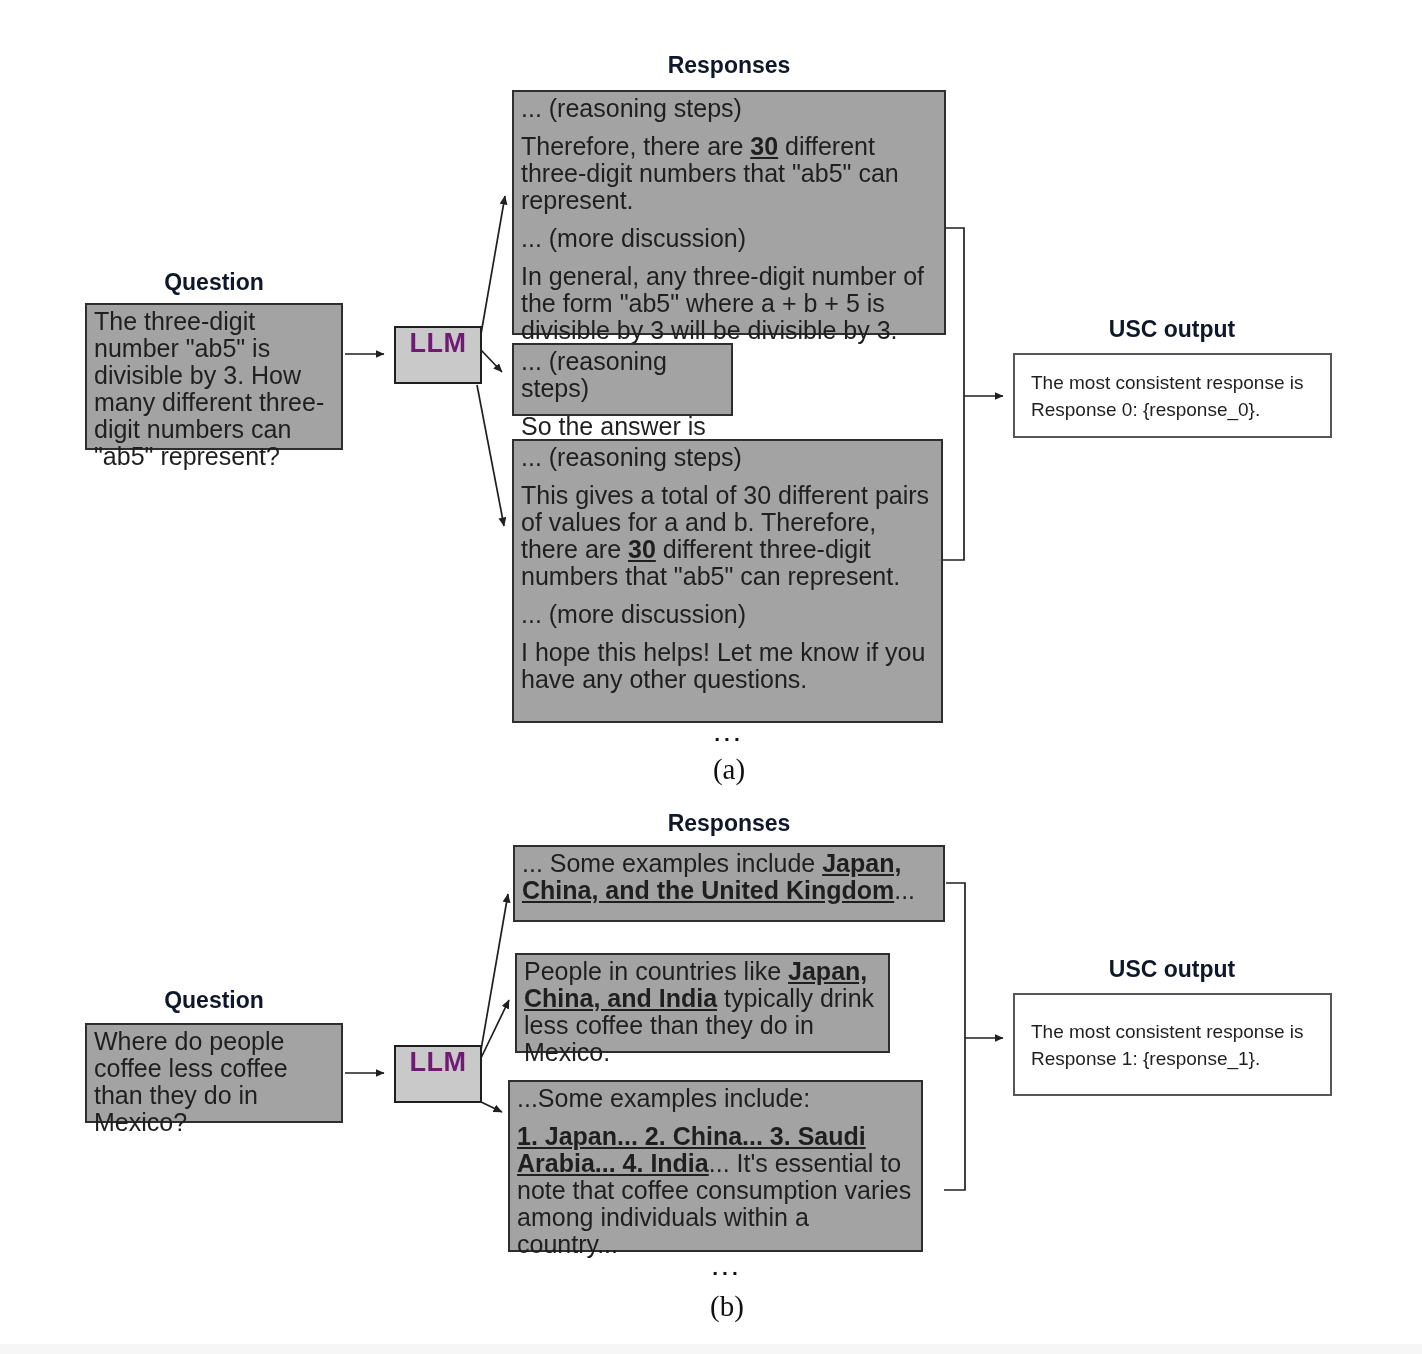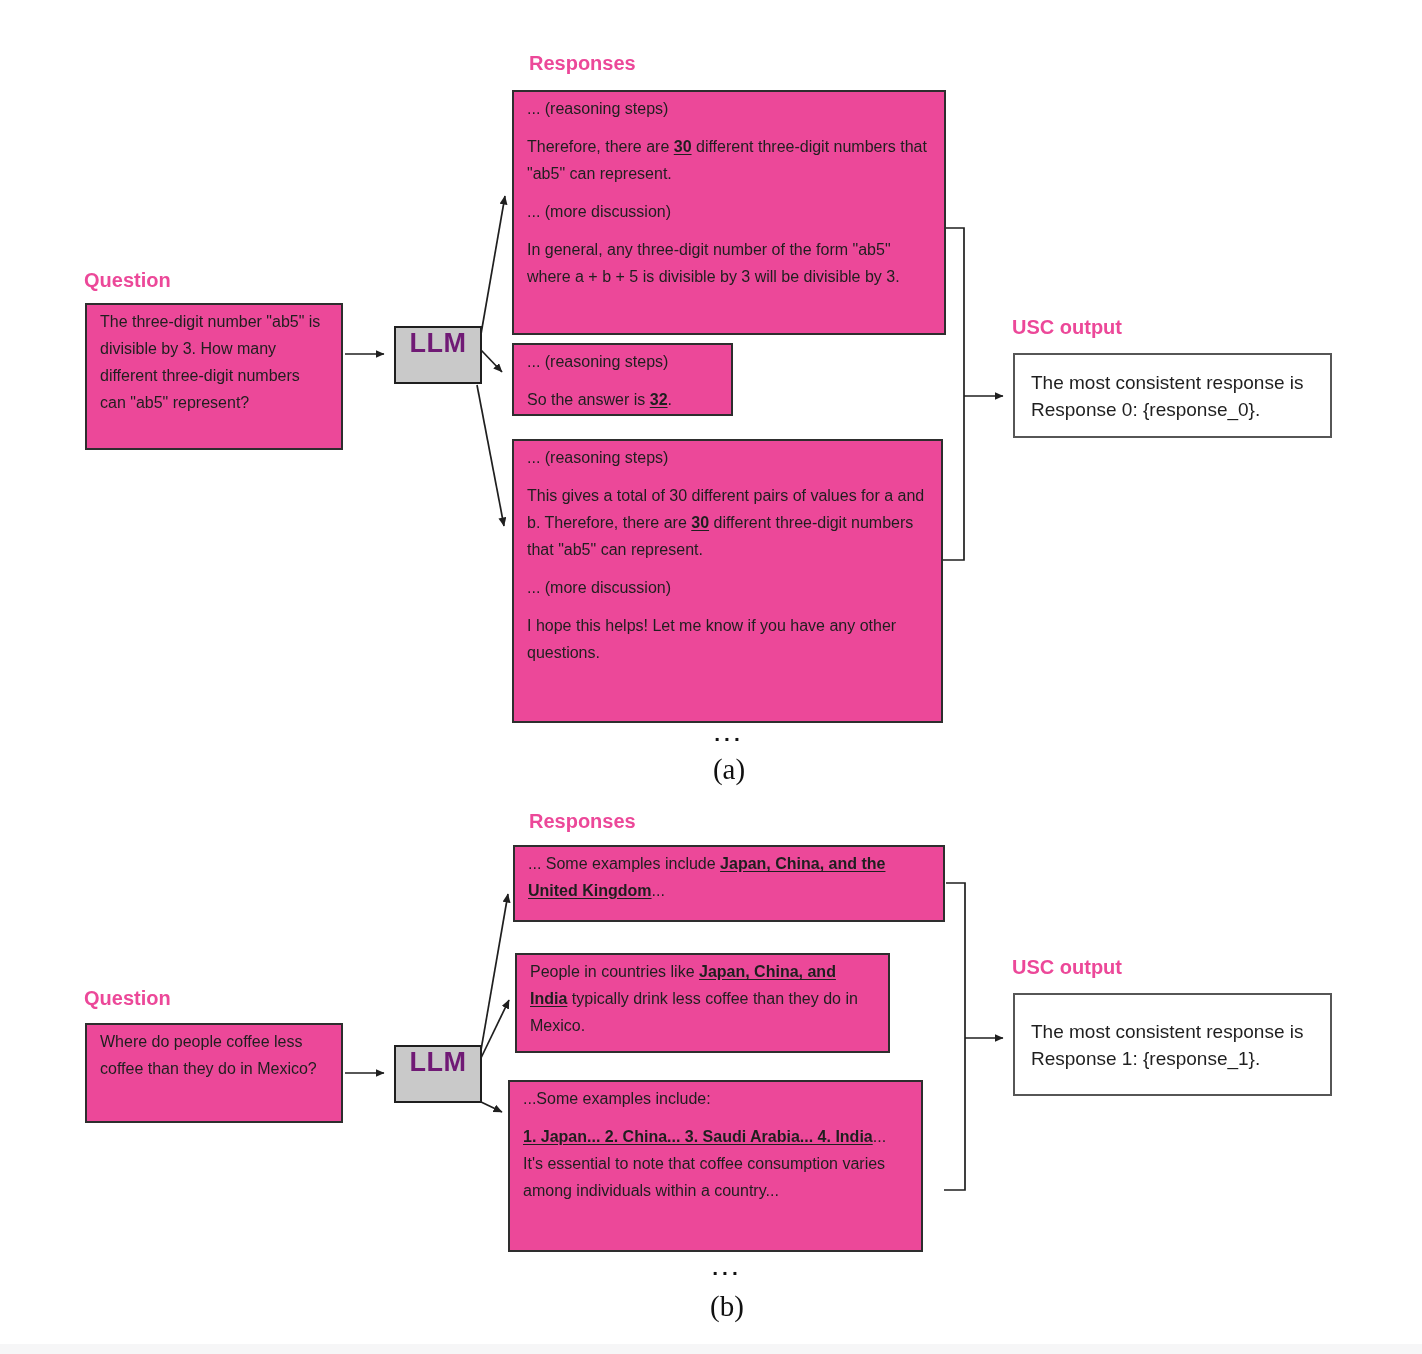--- a/index.html
+++ b/index.html
@@ -6,37 +6,37 @@
   #canvas{
     position:relative;
     width:1422px;height:1354px;
     background:#ffffff;
     font-family:"Liberation Sans","DejaVu Sans",sans-serif;
     color:#1f1f1f;
     overflow:hidden;
   }
   #arrow-layer{position:absolute;left:0;top:0;width:1422px;height:1354px;pointer-events:none;}
   .box{
-    position:absolute;background:#ec4899;
+    position:absolute;background:#a3a3a3;
     border:2px solid #2e2e2e;box-sizing:border-box;
-    font-size:16px;line-height:27px;color:#1f1f1f;
-    padding:3px 13px;
+    font-size:25px;line-height:27px;color:#1f1f1f;
+    padding:3px 7px;
   }
   .box p{margin:0 0 11px 0;}
   .box p:last-child{margin-bottom:0;}
   .hl{font-weight:bold;text-decoration:underline;text-underline-offset:2px;}
   .llm-box{
     position:absolute;background:#c9c9c9;
     border:2px solid #1f1f1f;box-sizing:border-box;
     display:flex;align-items:flex-start;justify-content:center;
     font-weight:bold;font-size:27px;letter-spacing:0.5px;color:#701a75;
   }
   .heading{
-    position:absolute;font-weight:bold;font-size:20px;
-    color:#ec4899;
+    position:absolute;font-weight:bold;font-size:23px;
+    text-align:center;color:#0f172a;
   }
   .usc-box{
     position:absolute;background:#ffffff;
     border:2px solid #565656;box-sizing:border-box;
     font-size:19px;line-height:27px;
     display:flex;align-items:center;
     padding:4px 16px;
   }
   .dots{
     position:absolute;text-align:center;

